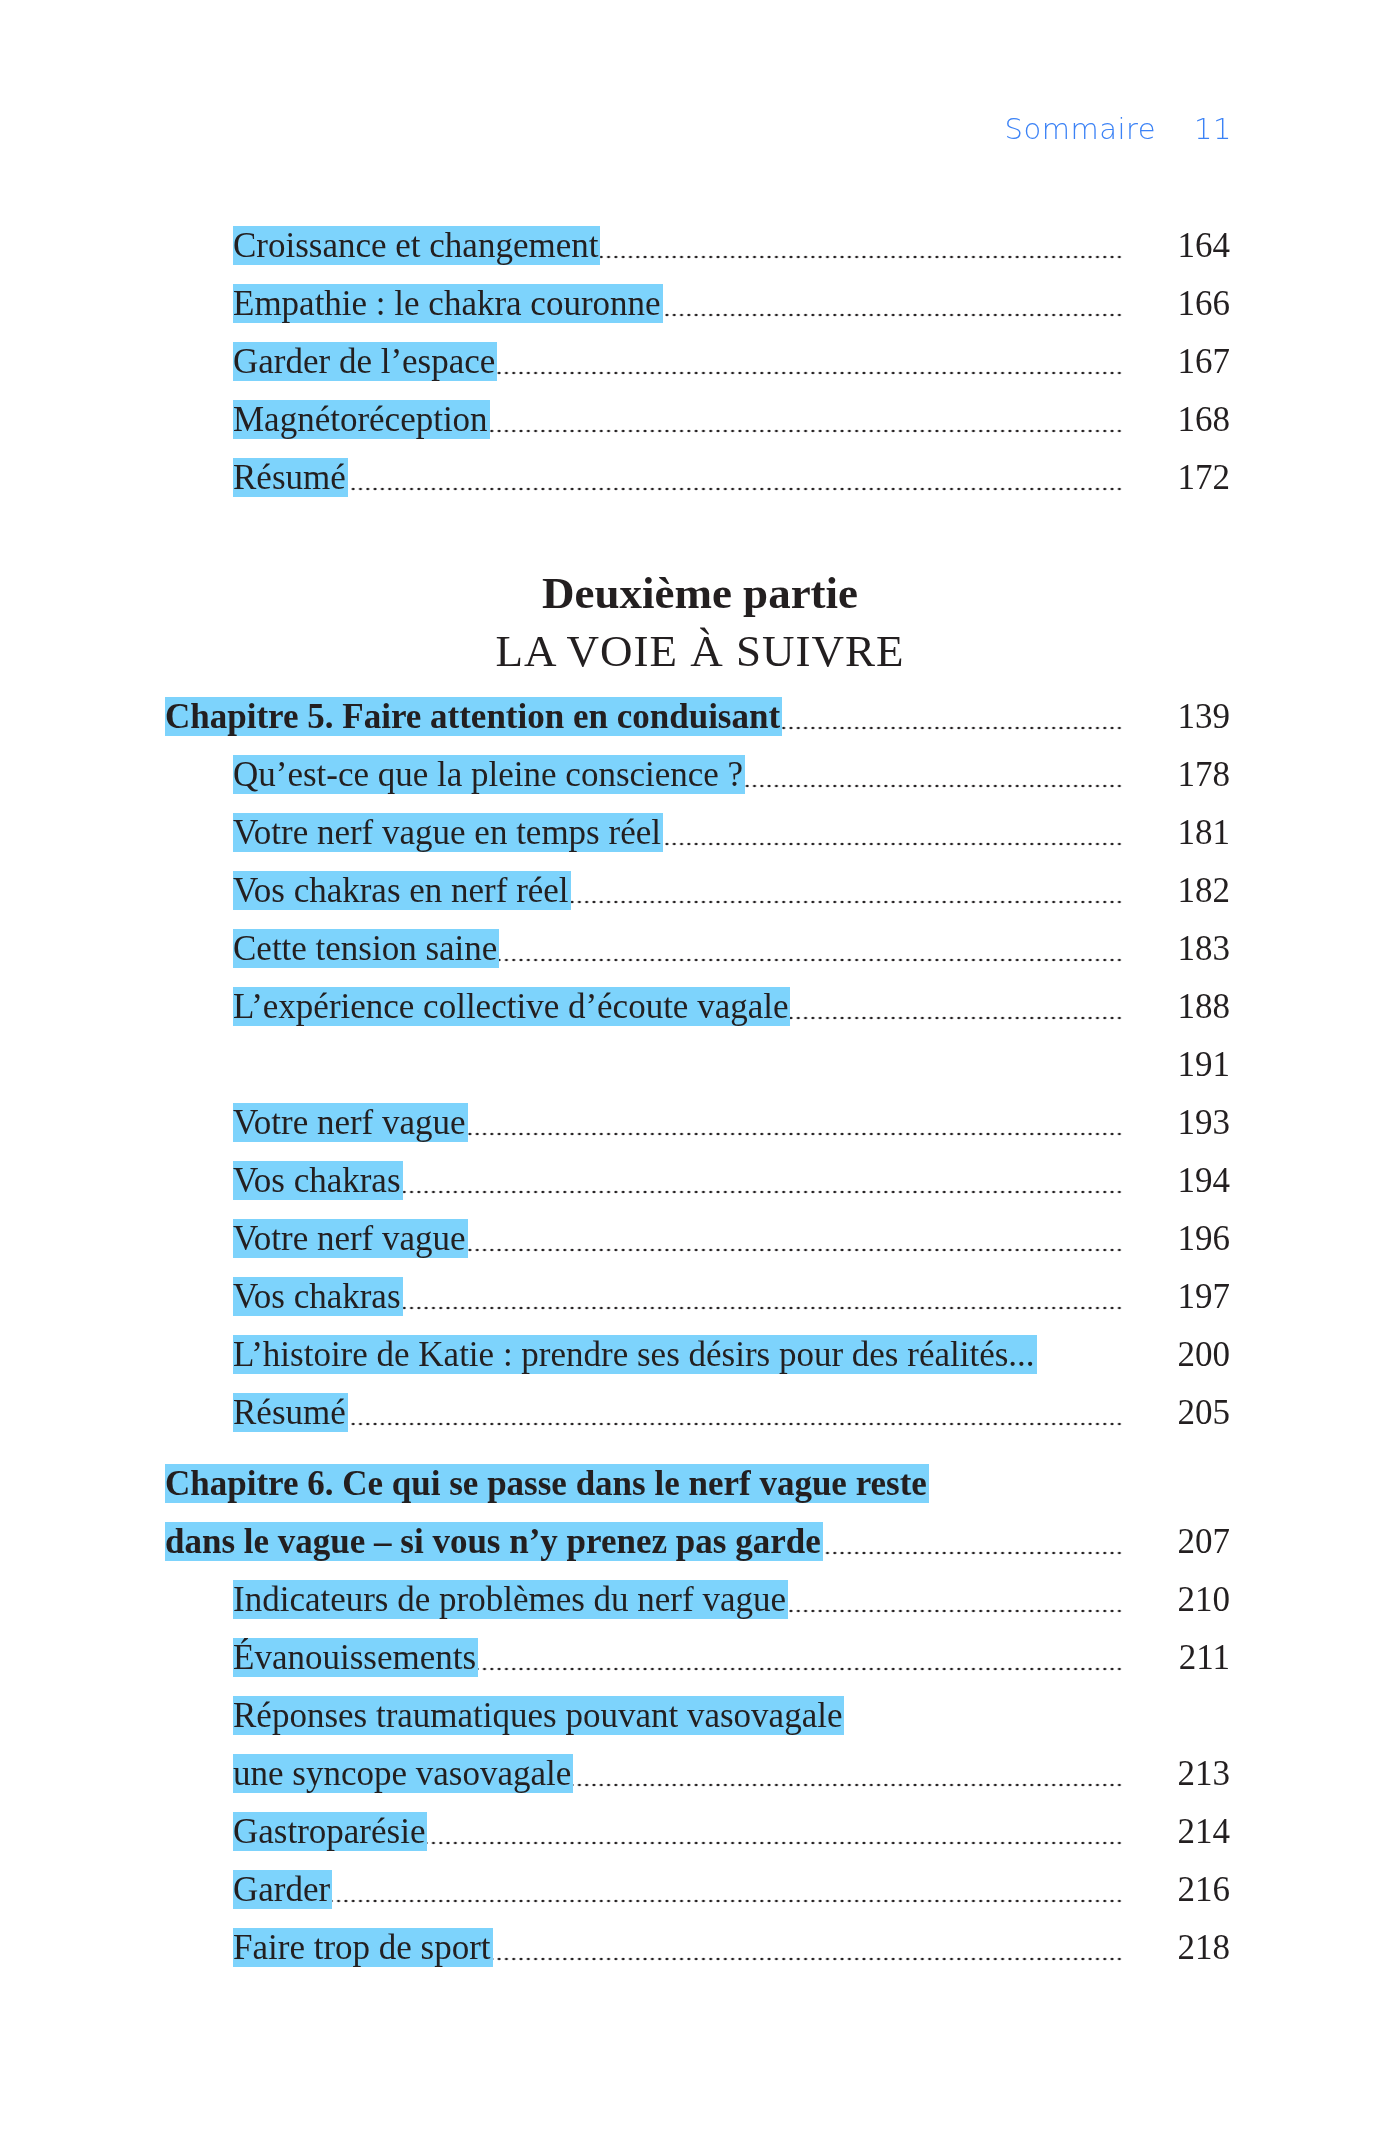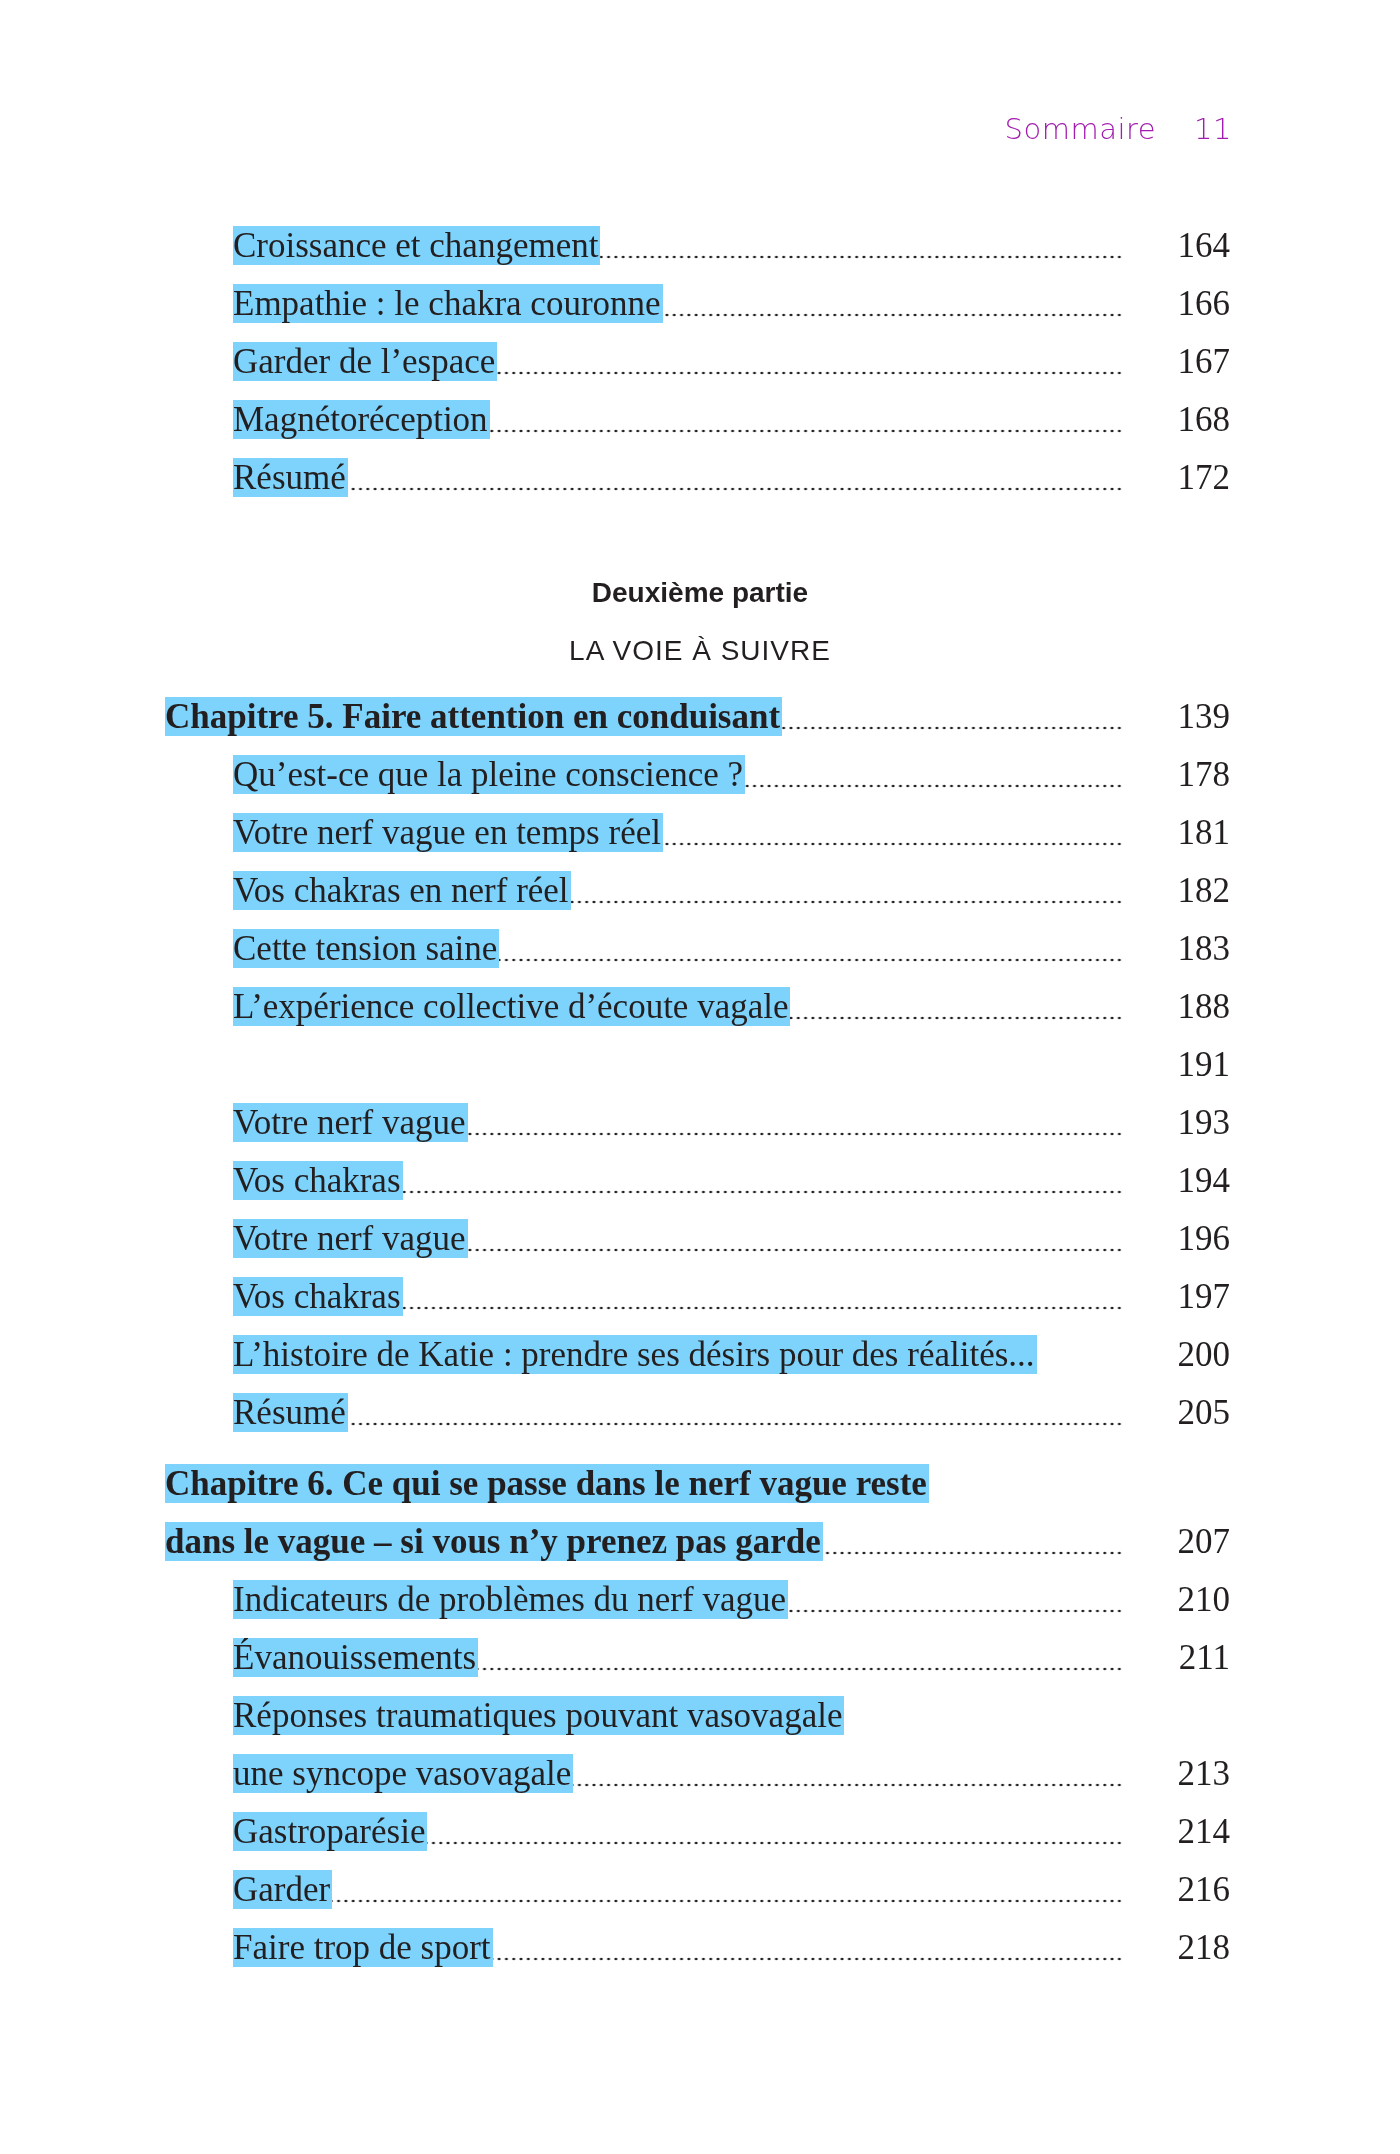--- a/index.html
+++ b/index.html
@@ -1,29 +1,29 @@
 <!DOCTYPE html>
 <html><head>
 <meta charset="utf-8">
 <style>
   html, body { margin: 0; padding: 0; background: #ffffff; }
   body { width: 1400px; height: 2154px; position: relative; overflow: hidden; color: #231f20; }
-  .header { position: absolute; top: 112px; right: 168px; font-family: "DejaVu Sans", sans-serif; font-weight: 300; font-size: 29px; letter-spacing: 0.5px; color: #a21caf; white-space: nowrap; }
+  .header { position: absolute; top: 112px; right: 168px; font-family: "DejaVu Sans", sans-serif; font-weight: 300; font-size: 29px; letter-spacing: 0.5px; color: #3b82f6; white-space: nowrap; }
   .header .pnum { margin-left: 38px; }
   .toc { position: absolute; left: 0; top: 0; width: 1400px; font-family: "Liberation Serif", serif; font-size: 35px; }
   .row { position: absolute; left: 0; width: 1400px; height: 58px; line-height: 58px; white-space: nowrap; }
   .row .title { position: absolute; left: 233px; width: 890px; overflow: hidden; }
   .row.chap .title { left: 165px; width: 958px; font-weight: bold; }
   .row .title .txt { background: #7dd3fc; padding-right: 2px; position: relative; z-index: 1; }
   .row .title .leader { position: absolute; left: 0; right: 0; bottom: 16px; height: 4px;
      background-image: radial-gradient(circle, #231f20 1.3px, transparent 1.6px);
      background-size: 7.3px 4px; background-repeat: repeat-x; background-position: right center; }
   .row .page { position: absolute; right: 170px; text-align: center; }
   .row.chap .page { font-weight: normal; }
-  .part { position: absolute; left: 0; width: 1400px; text-align: center; font-family: Liberation Sans, sans-serif; font-size: 28px; font-weight: bold; line-height: 58px; }
+  .part { position: absolute; left: 0; width: 1400px; text-align: center; font-family: Liberation Serif, serif; font-size: 45px; font-weight: bold; line-height: 58px; }
 </style>
 </head>
 <body>
 
 <div class="header">
   <span>Sommaire</span><span class="pnum">11</span>
 </div>
 
 <div class="toc">
 

